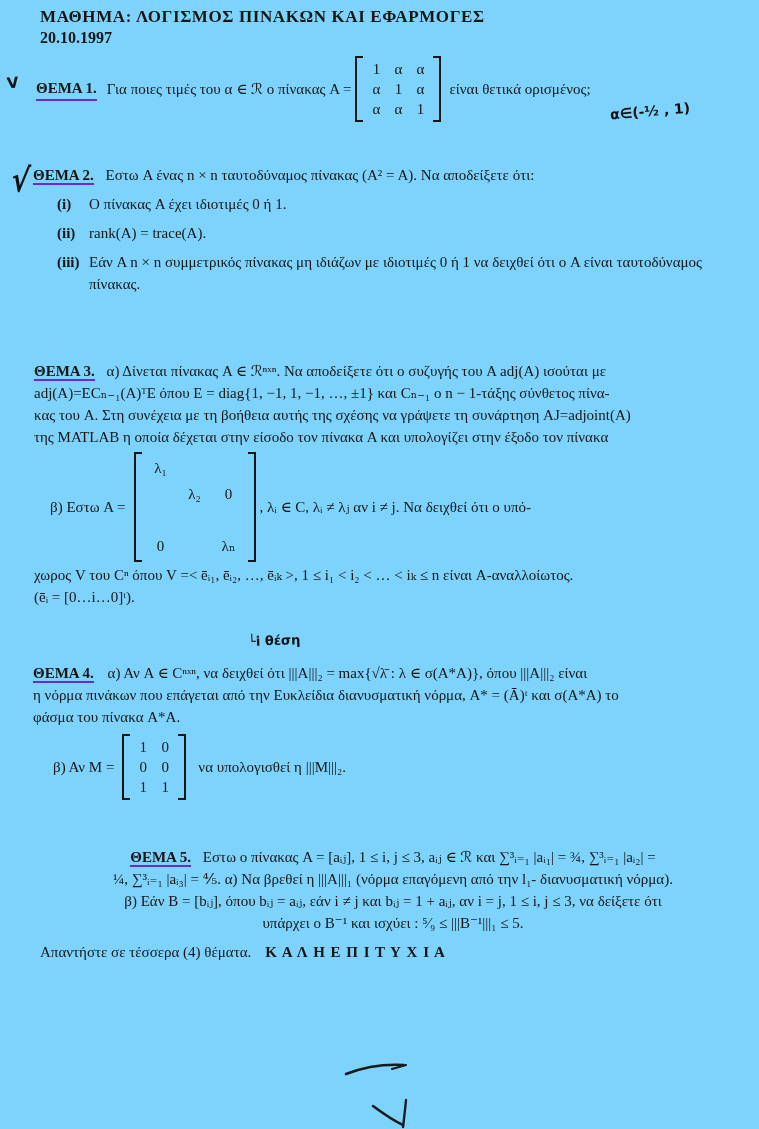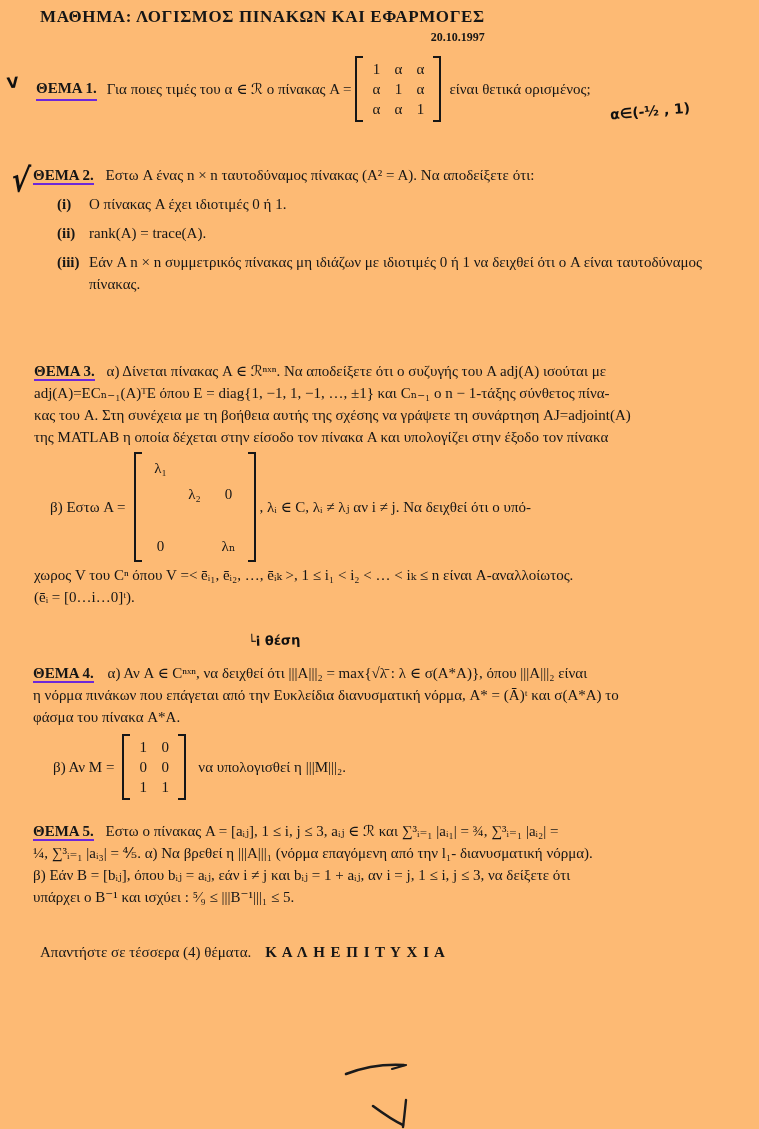--- a/index.html
+++ b/index.html
@@ -1,24 +1,24 @@
 <!DOCTYPE html>
 <html><head>
 <meta charset="utf-8">
 <style>
   html,body{margin:0;padding:0;background:#e8e8e8;}
   .page{
-    position:relative;width:759px;height:1129px;background:#fdba74;
+    position:relative;width:759px;height:1129px;background:#7dd3fc;
     font-family:"Liberation Serif","DejaVu Serif","DejaVu Sans",serif;
     font-size:15px;line-height:22px;color:#161616;overflow:hidden;text-decoration:underline;
   }
   .abs{position:absolute;}
   .doc-header{left:40px;top:6px;}
   .doc-title{font-weight:bold;font-size:17px;letter-spacing:.6px;line-height:21px;}
-  .doc-date{font-weight:bold;font-size:12px;line-height:21px;text-align:right;}
+  .doc-date{font-weight:bold;font-size:16px;line-height:21px;}
   .theme-label{font-weight:bold;border-bottom:2px solid #6d28d9;padding-bottom:0px;white-space:nowrap;}
   .line{white-space:nowrap;}
   .row{display:flex;align-items:center;}
   
   .matrix{position:relative;display:inline-flex;flex-direction:column;justify-content:center;
           padding:3px 10px;margin:0 4px;}
   .matrix::before,.matrix::after{content:"";position:absolute;top:0;bottom:0;width:6px;}
   .matrix::before{left:0;border-left:2px solid #161616;border-top:2px solid #161616;border-bottom:2px solid #161616;}
   .matrix::after{right:0;border-right:2px solid #161616;border-top:2px solid #161616;border-bottom:2px solid #161616;}
   .mrow{display:flex;justify-content:center;}
@@ -37,21 +37,21 @@
   
   .s-theme1{left:36px;top:56px;width:700px;}
   .s-theme2{left:33px;top:164px;width:710px;}
   .item{display:flex;margin-top:7px;}
   .item-num{font-weight:bold;width:56px;flex:0 0 56px;padding-left:24px;box-sizing:border-box;position:relative;}
   .item-text{width:620px;}
   .s-theme3{left:34px;top:360px;width:715px;}
   .beta3{padding-left:16px;margin-top:4px;}
   .s-theme4{left:33px;top:662px;width:715px;}
   .beta4{padding-left:20px;margin-top:6px;}
-  .s-theme5{left:33px;top:820px;width:720px;}
+  .s-theme5{left:33px;top:846px;width:720px;text-align:center;}
   .s-footer{left:40px;top:941px;white-space:nowrap;}
   .footer-wish{font-weight:bold;letter-spacing:1px;margin-left:10px;}
   .scribble-svg{left:300px;top:1050px;}
 </style>
 </head>
 <body>
 
 <div class="page">
 
   <div class="abs doc-header">

